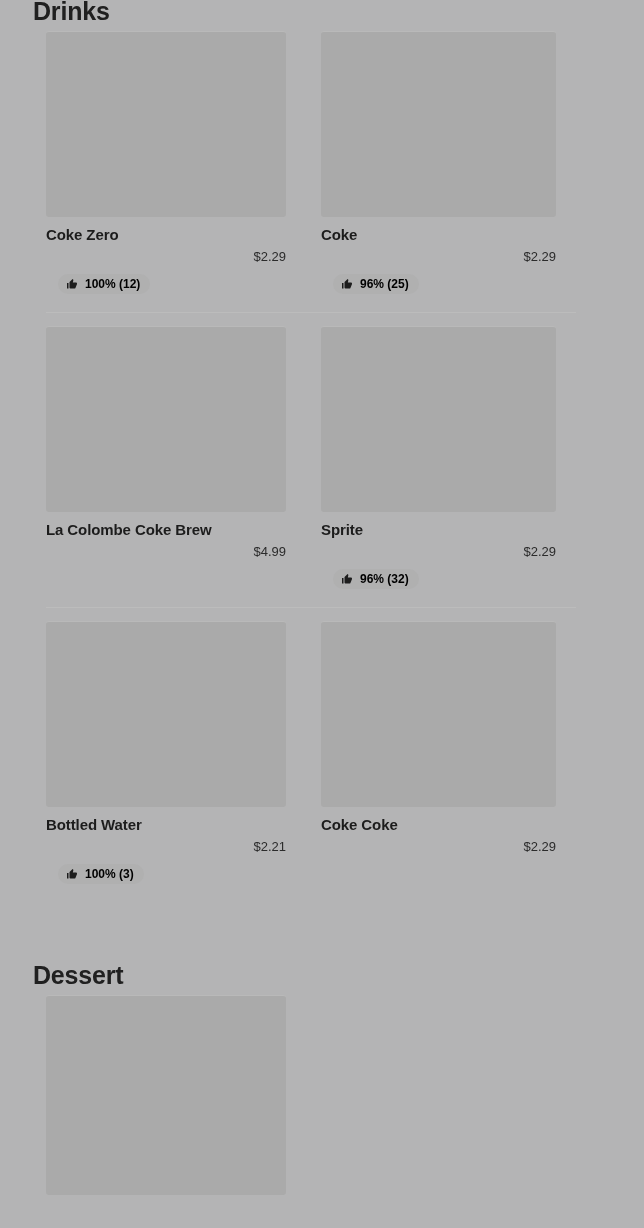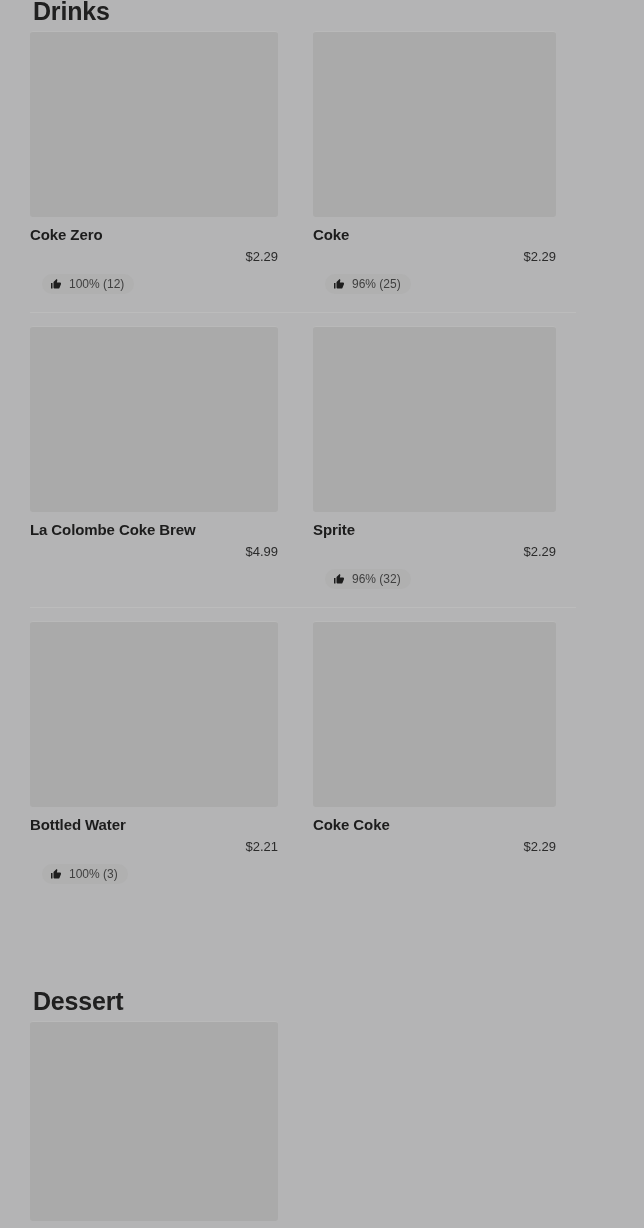--- a/index.html
+++ b/index.html
@@ -27,28 +27,28 @@
     color: #202020;
     letter-spacing: -0.2px;
     margin: 0;
     padding: 0 0 0 33px;
     line-height: 30px;
   }
   .section-drinks {
     margin-top: -4px;
   }
   .section-dessert {
-    margin-top: 72px;
+    margin-top: 46px;
   }
 
   
   .grid {
     display: flex;
     flex-wrap: wrap;
-    padding: 0 20px 0 30px;
+    padding: 0 20px 0 46px;
     box-sizing: border-box;
     width: 596px;
   }
   .card {
     width: 50%;
     box-sizing: border-box;
     padding: 0 25px 0 0;
     position: relative;
   }
   .card.right {
@@ -95,22 +95,23 @@
   .rating-pill {
     display: inline-flex;
     align-items: center;
     gap: 7px;
     background: #b0b0b0;
     border-radius: 11px;
     padding: 3px 10px 3px 8px;
     margin-top: 8px;
     margin-left: 12px;
     font-size: 12px;
-    color: #404040;
+    color: #000000;
     line-height: 14px;
+    font-weight: bold;
   }
   .rating-pill .thumb-icon {
     display: inline-block;
     width: 12px;
     height: 12px;
     line-height: 12px;
     font-size: 12px;
     color: #1d1d1d;
   }
   .rating-pill .thumb-icon svg { display: block; }

